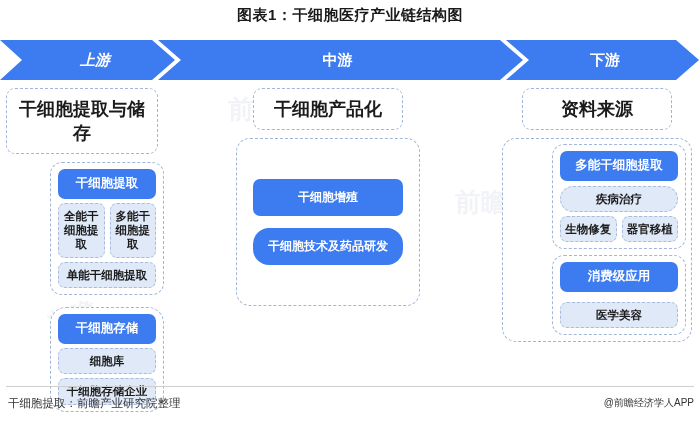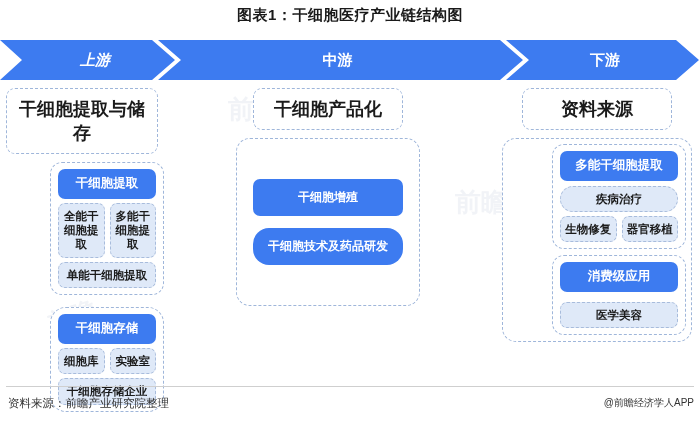--- a/index.html
+++ b/index.html
@@ -126,21 +126,20 @@
         <div class="sub">全能干细胞提取</div>
         <div class="sub">多能干细胞提取</div>
       </div>
       <div class="sub mt4">单能干细胞提取</div>
     </div>
 
     <div class="group mt12">
       <div class="blue">干细胞存储</div>
       <div class="row2 mt4">
         <div class="sub">细胞库</div>
-        <div class="sub">实验室</div>
       </div>
       <div class="sub mt4">干细胞存储企业</div>
     </div>
   </div>
 
   <div class="col col-mid">
     <div class="hdr hdr-mid">干细胞产品化</div>
 
     <div class="outer mid-box mt8">
       <div class="blue mid-blue">干细胞增殖</div>
@@ -164,16 +163,16 @@
 
       <div class="group mt6">
         <div class="blue">消费级应用</div>
         <div class="sub mt10">医学美容</div>
       </div>
 
     </div>
   </div>
 
   <div class="rule"></div>
-  <div class="src">资料来源：前瞻产业研究院整理</div>
+  <div class="src">干细胞提取：前瞻产业研究院整理</div>
   <div class="brand">@前瞻经济学人APP</div>
 
 </div>
 
 </body></html>

